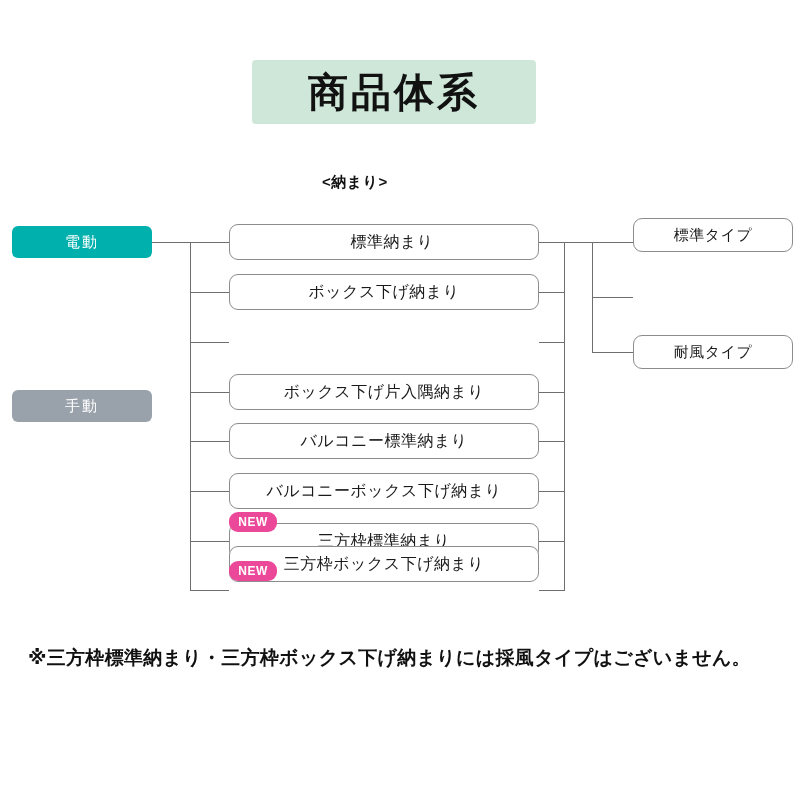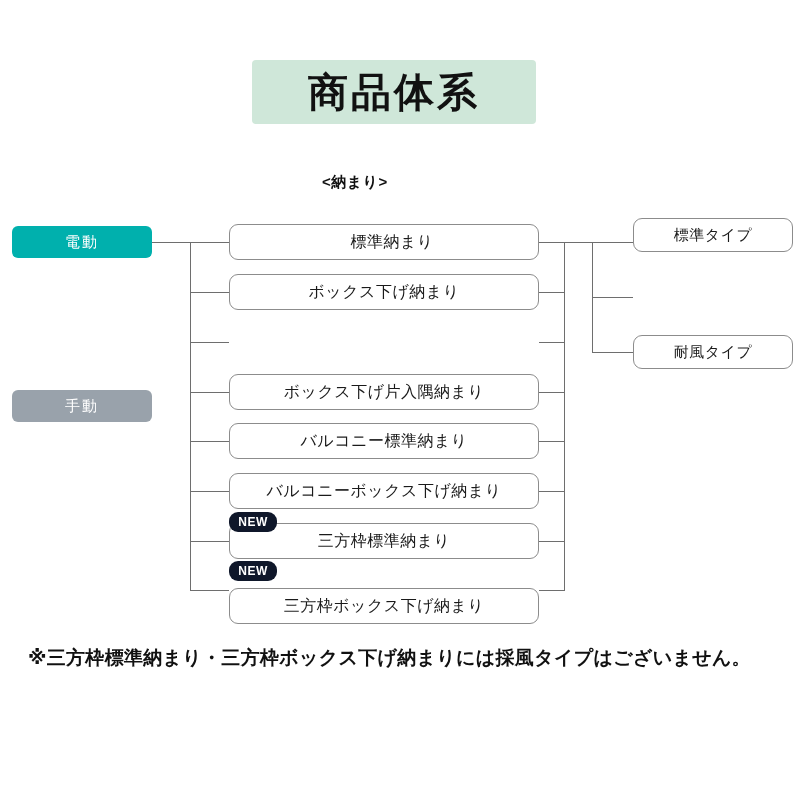--- a/index.html
+++ b/index.html
@@ -105,21 +105,21 @@
     height: 34px;
   }
   .right-box span { font-size: 15px; }
 
   
   .new-badge {
     position: absolute;
     left: 229px;
     width: 48px;
     height: 20px;
-    background: #0f172a;
+    background: #ec4899;
     border-radius: 9px;
     display: flex;
     align-items: center;
     justify-content: center;
     z-index: 5;
   }
   .new-badge span {
     font-size: 12px;
     font-weight: bold;
     color: #ffffff;
@@ -207,21 +207,21 @@
   </div>
   <div class="node-box mid-box" style="top:423px;">
     <span>バルコニー標準納まり</span>
   </div>
   <div class="node-box mid-box" style="top:473px;">
     <span>バルコニーボックス下げ納まり</span>
   </div>
   <div class="node-box mid-box" style="top:523px;">
     <span>三方枠標準納まり</span>
   </div>
-  <div class="node-box mid-box" style="top:588px;">
+  <div class="node-box mid-box" style="top:546px;">
     <span>三方枠ボックス下げ納まり</span>
   </div>
 
   <div class="new-badge" style="top:512px;">
     <span>NEW</span>
   </div>
   <div class="new-badge" style="top:561px;">
     <span>NEW</span>
   </div>
 

